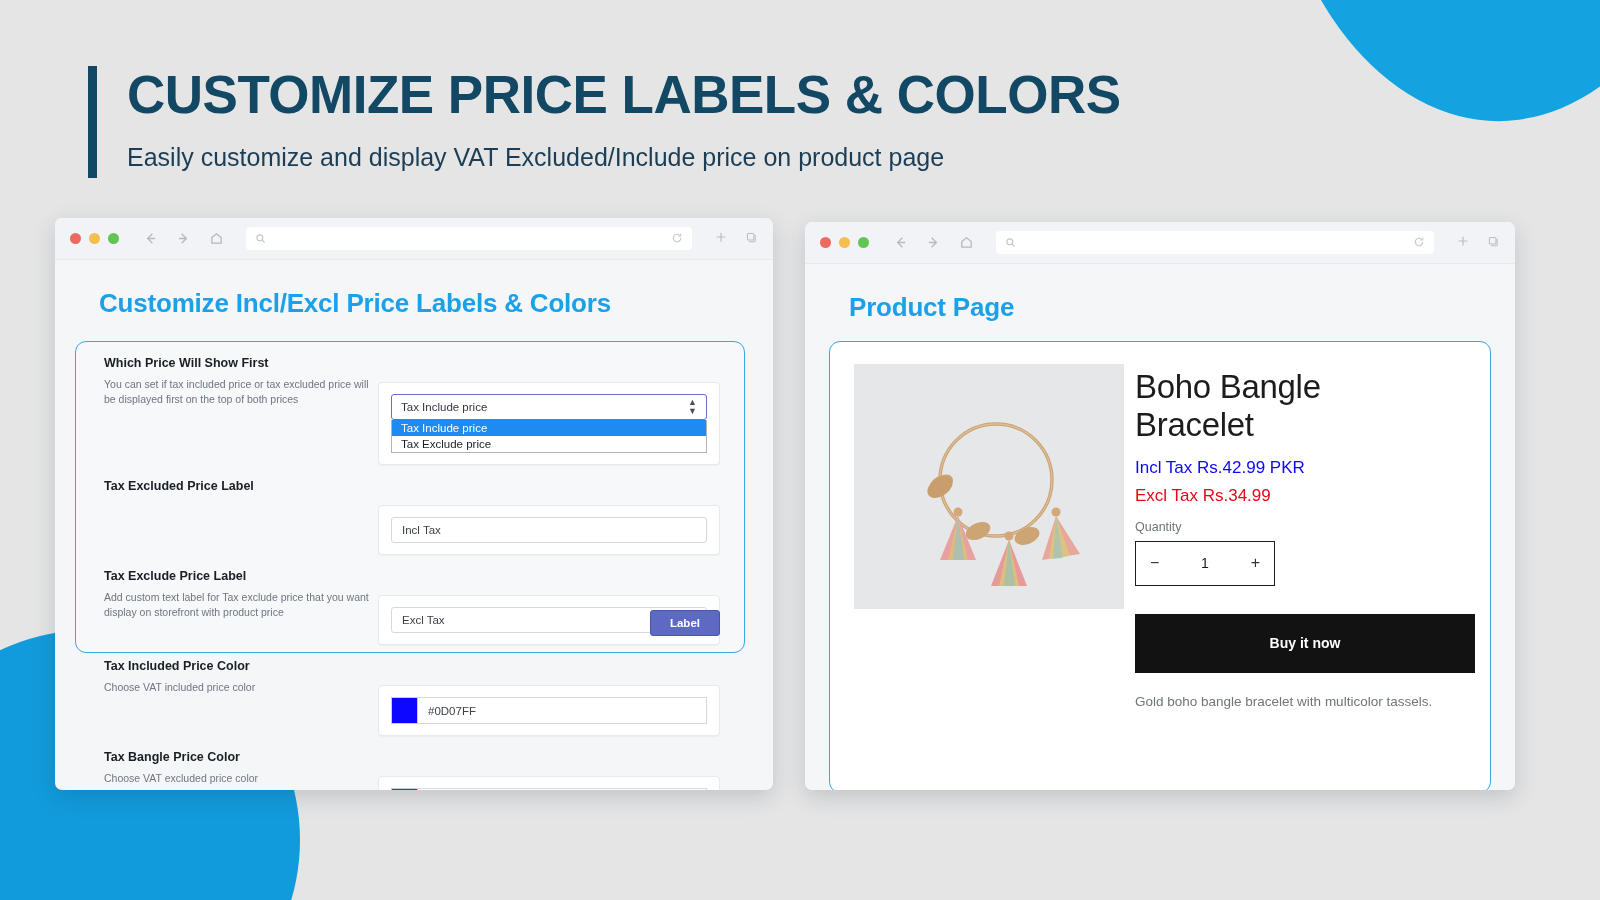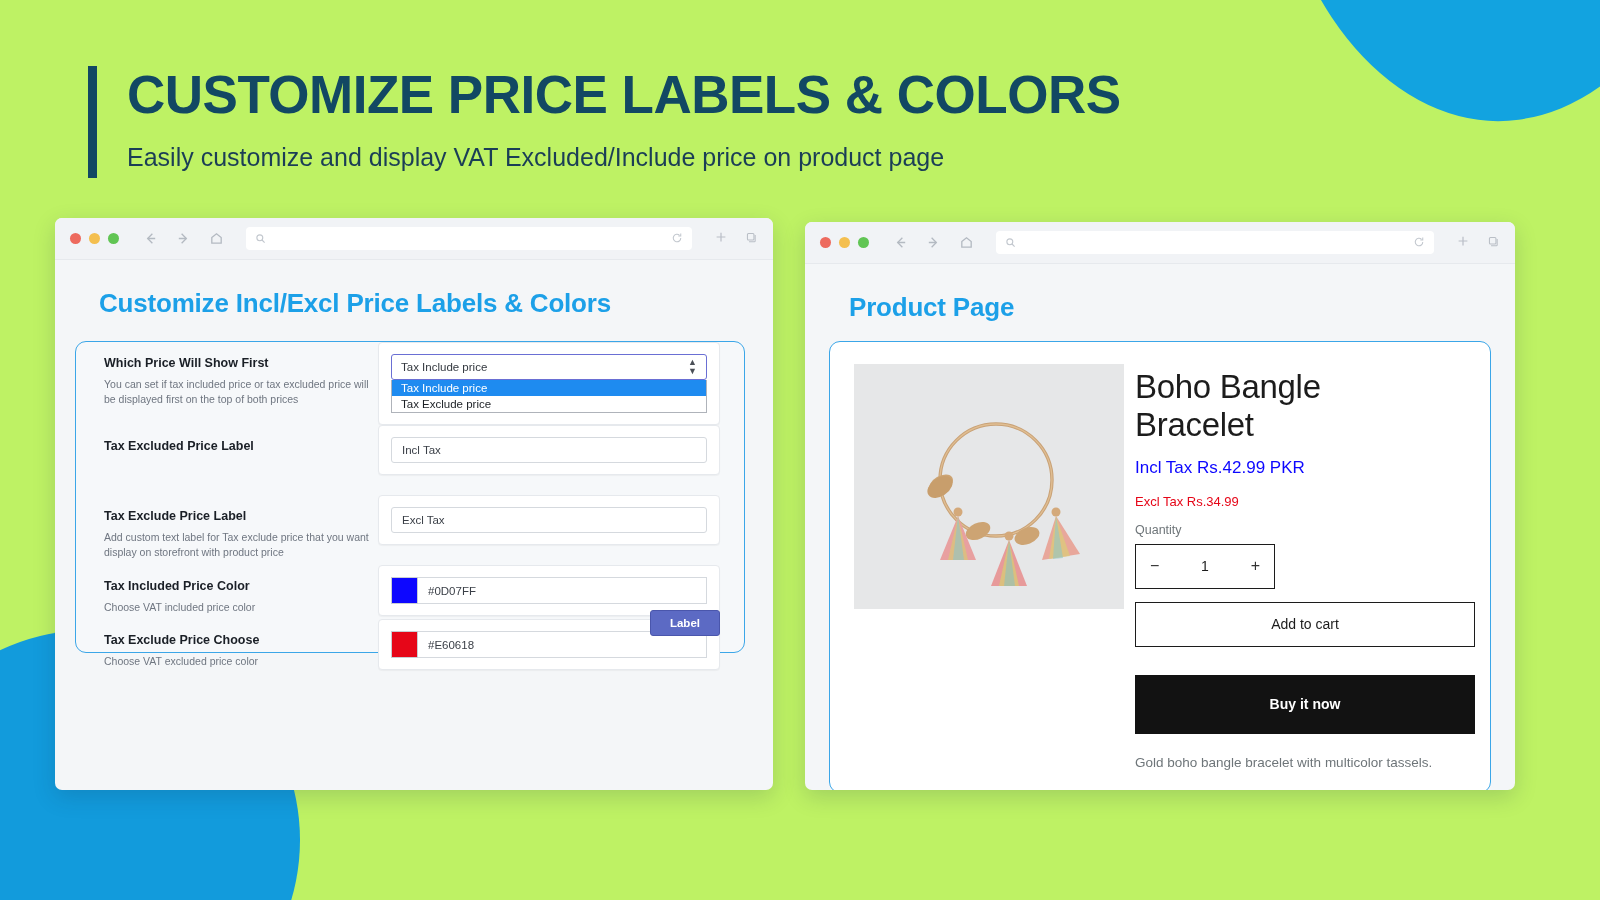--- a/index.html
+++ b/index.html
@@ -2,21 +2,21 @@
 <html><head>
 <meta charset="utf-8">
 <style>
   * { box-sizing: border-box; margin: 0; padding: 0; }
   html, body {
     width: 1600px; height: 900px;
     background: #ffffff;
     font-family: "Liberation Sans", sans-serif;
     overflow: hidden;
   }
-  #stage { position: relative; width: 1600px; height: 900px; overflow: hidden; background:#bef264; }
+  #stage { position: relative; width: 1600px; height: 900px; overflow: hidden; background:#e5e5e5; }
 
   
   .deco-tr {
     position: absolute; top: -210px; right: -120px;
     width: 430px; height: 330px;
     background: #12A3E0;
     border-radius: 0 0 60% 55% / 0 0 100% 100%;
     transform: rotate(-8deg);
   }
   .deco-bl {
@@ -93,20 +93,21 @@
     min-height: 70px;
   }
   .slabel { width: 274px; padding-top: 14px; flex: none; }
   .slabel h4 { font-size: 12.5px; color: #1A1F26; font-weight: bold; margin-bottom: 7px; }
   .slabel p { font-size: 10.5px; color: #6F7681; line-height: 1.45; }
   .sfield {
     flex: 1; background: #FFFFFF;
     border: 1px solid #E6E9ED; border-radius: 4px;
     padding: 11px 12px;
     box-shadow: 0 1px 1px rgba(22,29,37,0.04);
+    margin-top: 40px;
   }
 
   .r-select { min-height: 62px; }
   .r-incl   { min-height: 70px; }
   .r-excl   { min-height: 70px; }
   .r-colb   { min-height: 54px; }
   .r-colr   { min-height: 54px; }
 
   .select-wrap { position: relative; }
   .select-box {
@@ -155,21 +156,21 @@
   .prod-img {
     width: 270px; height: 245px; flex: none;
     background: #E3E4E5; position: relative; overflow: hidden;
   }
   .prod-info { flex: 1; padding-left: 11px; padding-top: 4px; }
   .prod-title {
     font-size: 33px; color: #1C1C1C; line-height: 1.16;
     font-weight: normal; max-width: 250px; letter-spacing: -0.3px;
   }
   .price-incl { font-size: 17px; margin-top: 13px; }
-  .price-excl { font-size: 13px; margin-top: 16px; }
+  .price-excl { font-size: 17px; margin-top: 8px; }
   .qty-label { font-size: 12.5px; color: #6E7579; margin-top: 14px; }
   .qty-stepper {
     margin-top: 7px; width: 140px; height: 45px;
     border: 1px solid #1C1C1C;
     display: flex; align-items: center; justify-content: space-between;
     padding: 0 14px; font-size: 14px; color: #1C1C1C;
   }
   .qty-stepper .q-btn { cursor: pointer; font-size: 16px; color: #333; }
   .btn-cart {
     margin-top: 13px; width: 340px; height: 45px;
@@ -316,21 +317,21 @@
           <div class="sfield">
             <div class="colorrow">
               <div class="swatch" style="background: rgb(13, 7, 255);"></div>
               <div class="hexbox">#0D07FF</div>
             </div>
           </div>
         </div>
 
         <div class="srow r-colr">
           <div class="slabel">
-            <h4>Tax Exclude Price Choose</h4>
+            <h4>Tax Bangle Price Color</h4>
             <p>Choose VAT excluded price color</p>
           </div>
           <div class="sfield">
             <div class="colorrow">
               <div class="swatch" style="background: rgb(230, 6, 24);"></div>
               <div class="hexbox">#E60618</div>
             </div>
           </div>
         </div>
 
@@ -437,21 +438,20 @@
           <div class="price-incl" id="priceIncl" style="color: rgb(13, 7, 255);">Incl Tax Rs.42.99 PKR</div>
           <div class="price-excl" id="priceExcl" style="color: rgb(230, 6, 24);">Excl Tax  Rs.34.99</div>
 
           <div class="qty-label">Quantity</div>
           <div class="qty-stepper">
             <span class="q-btn">−</span>
             <span>1</span>
             <span class="q-btn">+</span>
           </div>
 
-          <div class="btn-cart">Add to cart</div>
           <div class="btn-buy">Buy it now</div>
 
           <div class="prod-desc">Gold boho bangle bracelet with multicolor tassels.</div>
         </div>
       </div>
     </div>
   </div>
 </div>
 
 </body></html>

